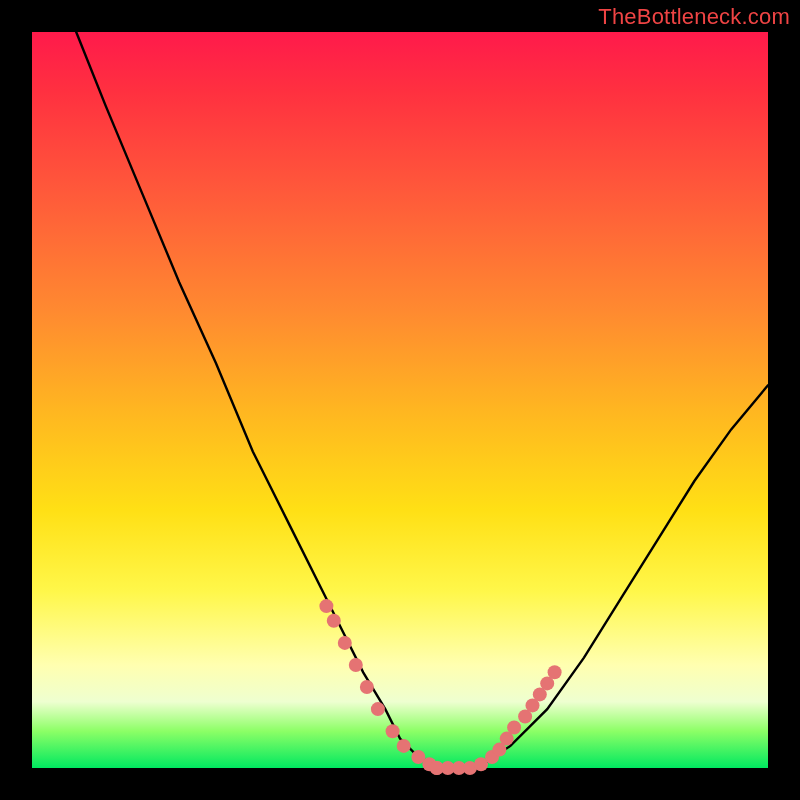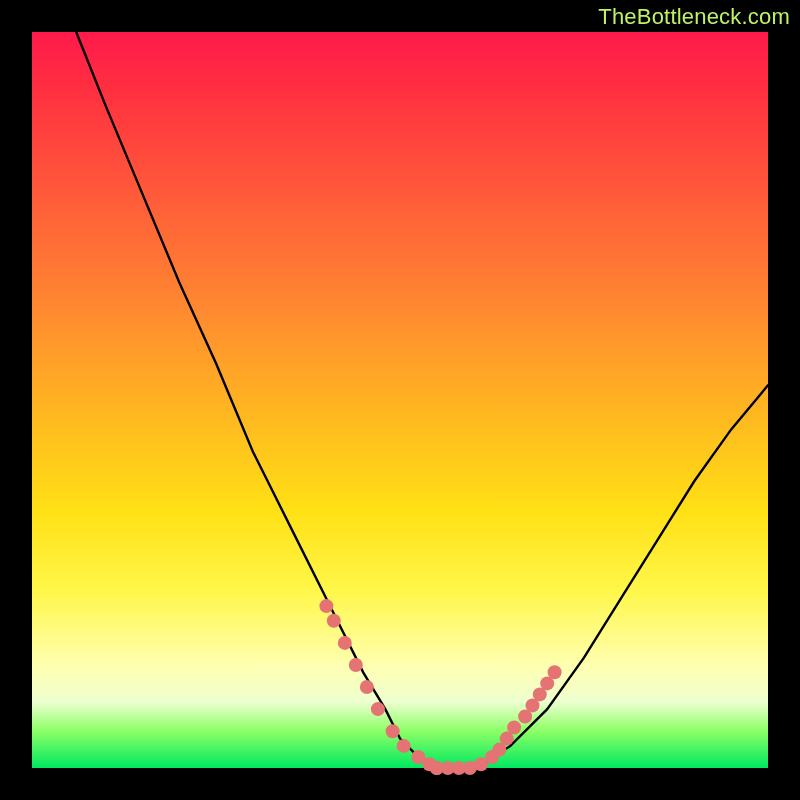--- a/index.html
+++ b/index.html
@@ -38,21 +38,21 @@
       #ffffb0 86%,
       #eeffd0 91%,
       #8cff66 95%,
       #00e860 100%
     );
   }
   .watermark {
     position: absolute;
     top: 4px;
     right: 10px;
-    color: #bef264;
+    color: #ef4444;
     font-size: 22px;
     font-weight: 500;
     letter-spacing: 0.2px;
     user-select: none;
   }
   svg.curve {
     position: absolute;
     left: 0;
     top: 0;
     width: 736px;

